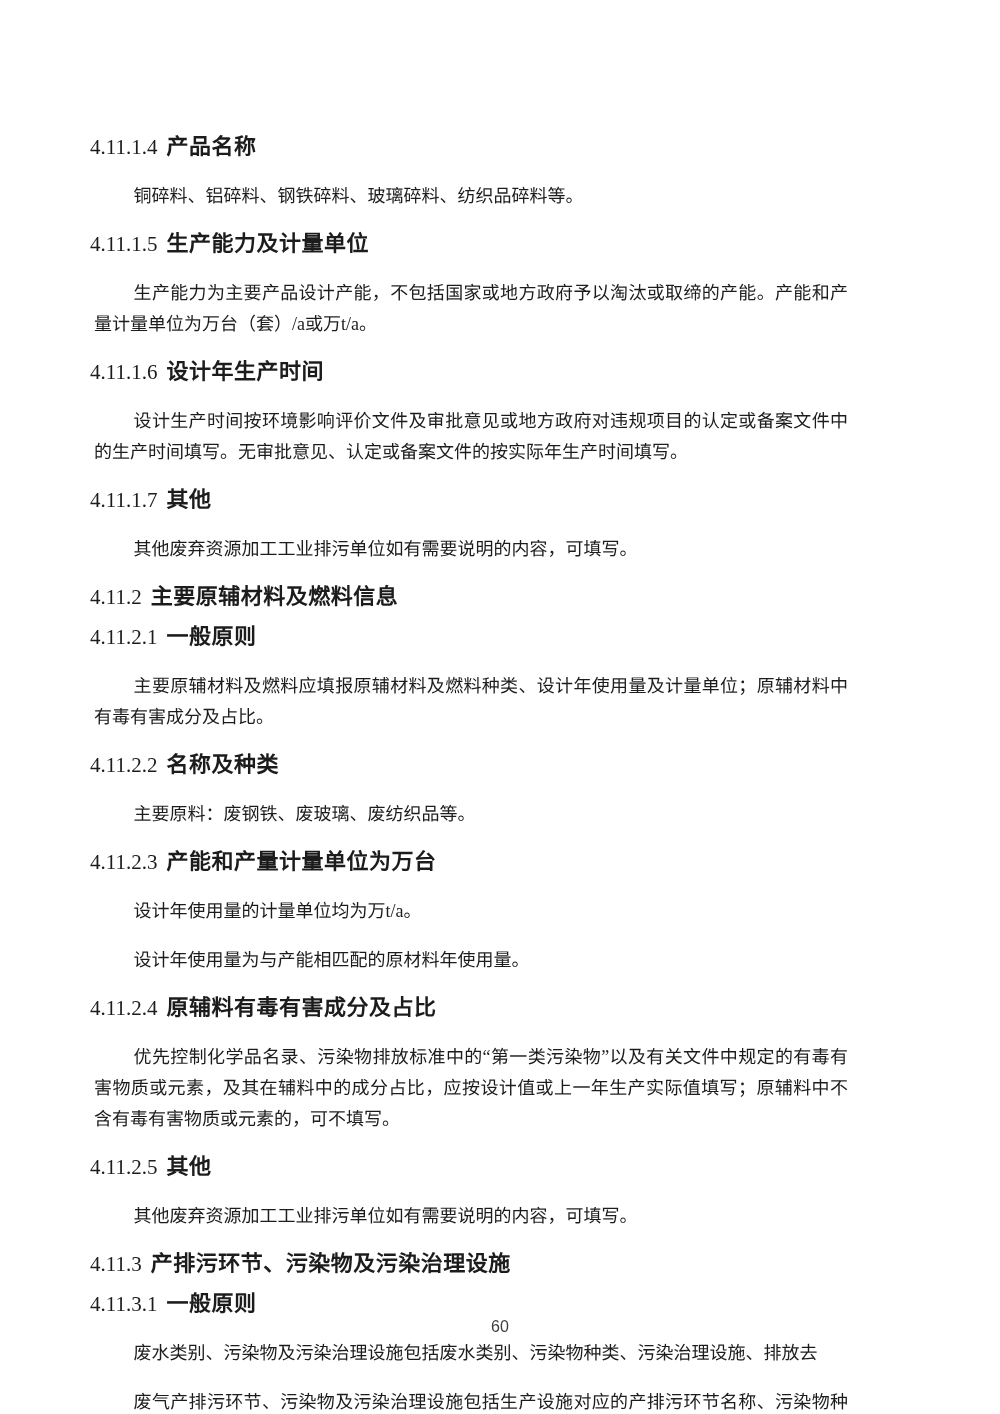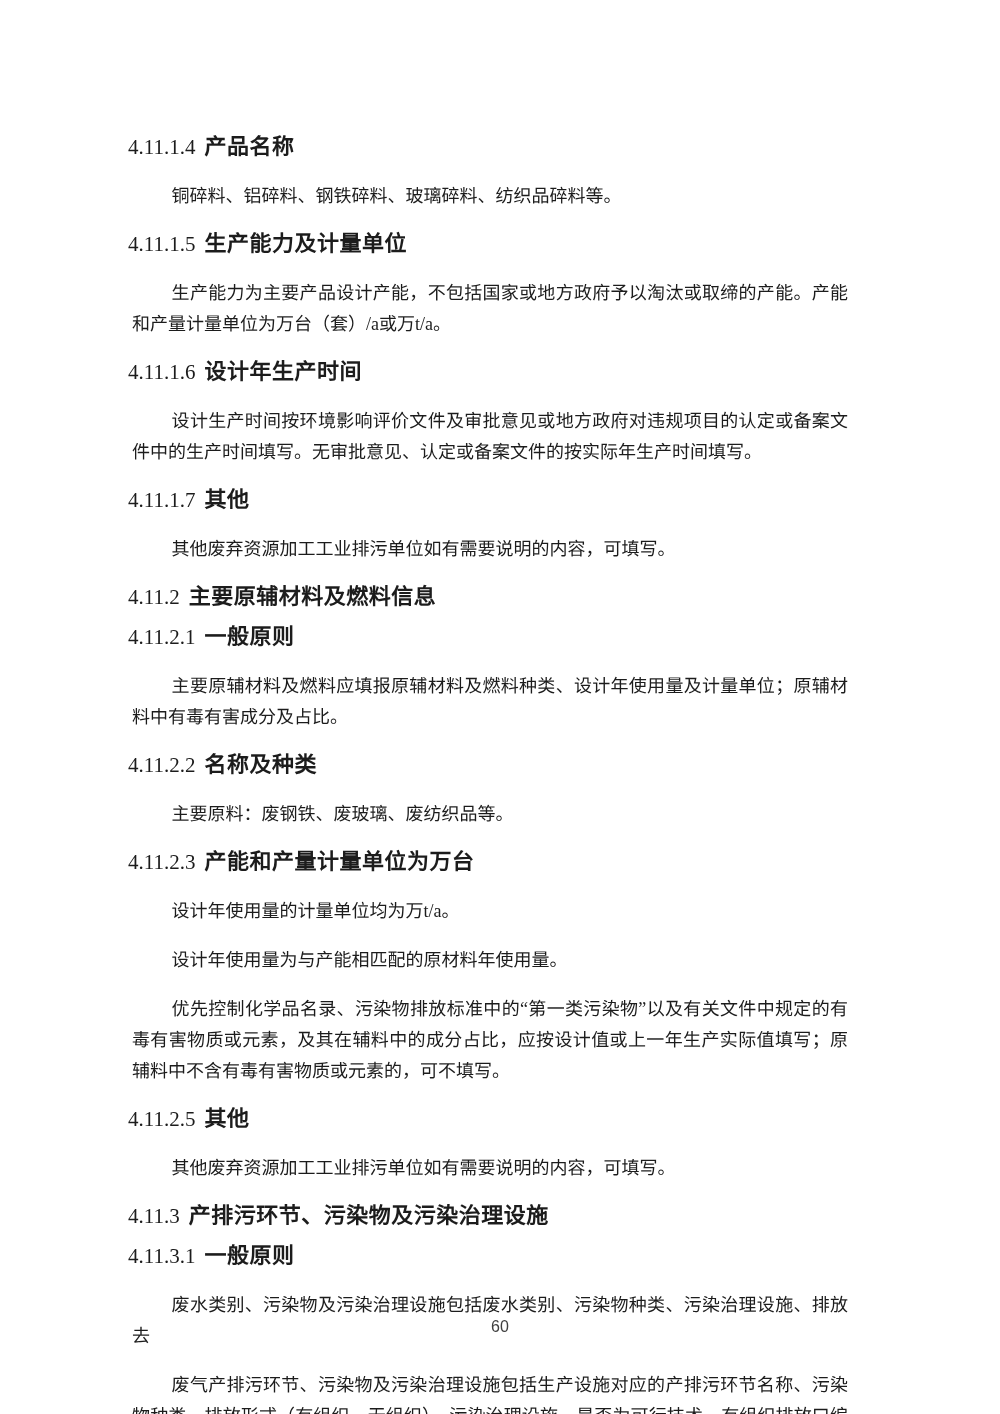--- a/index.html
+++ b/index.html
@@ -3,21 +3,21 @@
 <meta charset="utf-8">
 <style>
   html, body { margin: 0; padding: 0; background: #ffffff; }
   .page {
     position: relative;
     width: 1000px;
     height: 1414px;
     margin: 0 auto;
     background: #ffffff;
     box-sizing: border-box;
-    padding: 122px 134px 0 114px;
+    padding: 122px 134px 0 76px;
     overflow: hidden;
     color: #1c1c1c;
     font-family: "Liberation Serif", "DejaVu Serif", serif;
   }
   .hd {
     margin: 11px 0 8px;
     padding-left: 14px;
     line-height: 28px;
     font-weight: normal;
     white-space: nowrap;
@@ -91,20 +91,23 @@
     <span class="hd-num">4.11.2.2</span><span class="hd-title">名称及种类</span>
   </h4>
   <p class="para">主要原料：废钢铁、废玻璃、废纺织品等。</p>
 
   <h4 class="hd">
     <span class="hd-num">4.11.2.3</span><span class="hd-title">产能和产量计量单位为万台</span>
   </h4>
   <p class="para">设计年使用量的计量单位均为万t/a。</p>
   <p class="para">设计年使用量为与产能相匹配的原材料年使用量。</p>
 
+  <h4 class="hd">
+    <span class="hd-num">4.11.2.4</span><span class="hd-title">原辅料有毒有害成分及占比</span>
+  </h4>
   <p class="para">优先控制化学品名录、污染物排放标准中的“第一类污染物”以及有关文件中规定的有毒有害物质或元素，及其在辅料中的成分占比，应按设计值或上一年生产实际值填写；原辅料中不含有毒有害物质或元素的，可不填写。</p>
 
   <h4 class="hd">
     <span class="hd-num">4.11.2.5</span><span class="hd-title">其他</span>
   </h4>
   <p class="para">其他废弃资源加工工业排污单位如有需要说明的内容，可填写。</p>
 
   <h3 class="hd">
     <span class="hd-num">4.11.3</span><span class="hd-title">产排污环节、污染物及污染治理设施</span>
   </h3>

